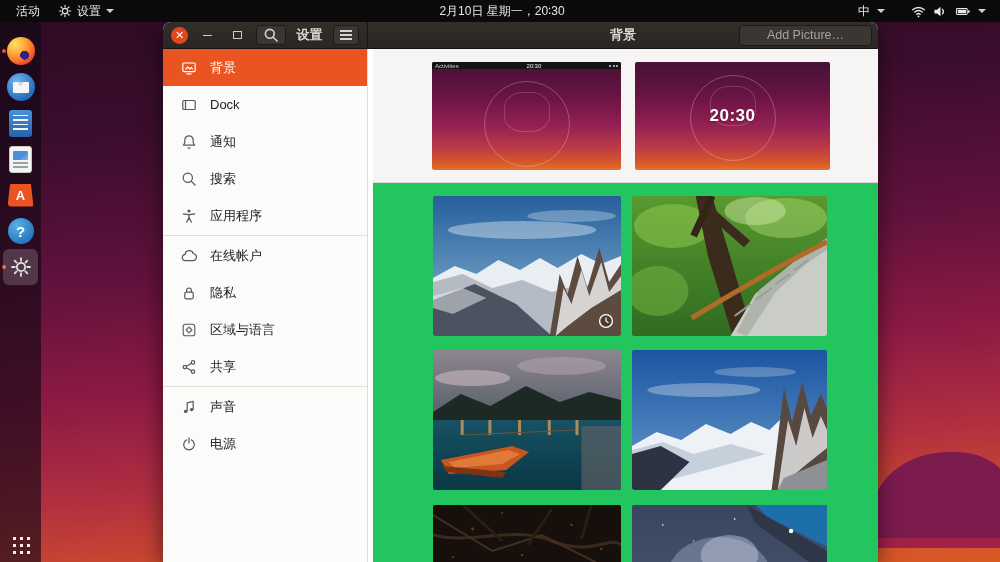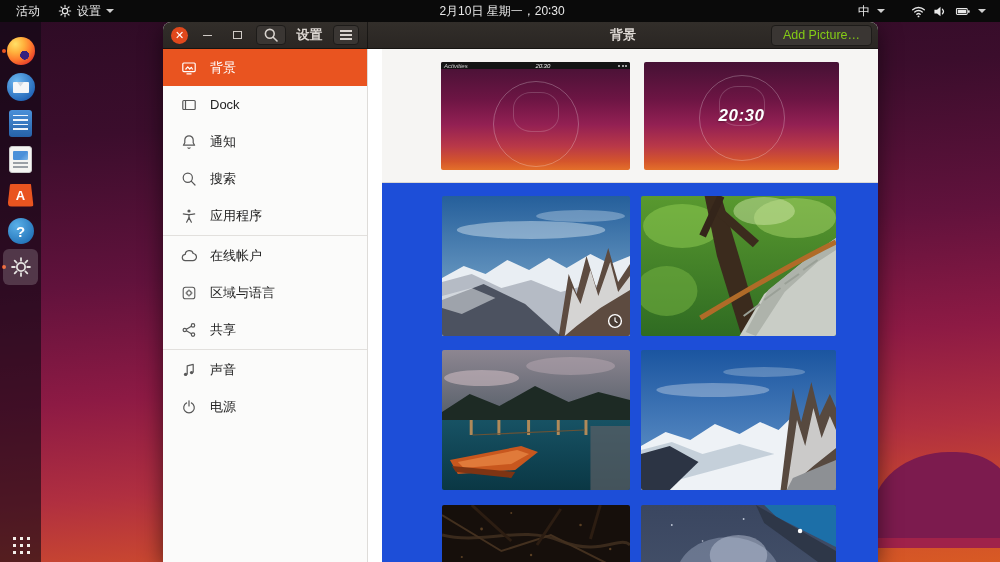--- a/index.html
+++ b/index.html
@@ -79,36 +79,36 @@
   .btn-max { width:22px; display:flex; justify-content:center; }
   .btn-max i { width:9px; height:8px; border:1.5px solid #cfcac5; display:block; }
   .btn-sq { height:20px; padding:0 6px; background:#3a3633; border:1px solid #1d1b19; border-radius:4px;
             display:flex; align-items:center; justify-content:center; color:#d8d3ce; }
   .hdr-title { color:#dcd7d2; font-weight:bold; font-size:13px; flex:1; text-align:center; }
   .hamb { display:flex; flex-direction:column; gap:2.5px; }
   .hamb i { display:block; width:12px; height:1.5px; background:#d8d3ce; }
   .hdr-right { flex:1; height:100%; display:flex; align-items:center; position:relative; }
   .page-title { position:absolute; left:0; right:0; text-align:center; color:#dcd7d2;
                 font-weight:bold; font-size:13px; }
-  .btn-add { margin-left:auto; margin-right:6px; height:21px; padding:0 11px; background:#3a3633;
-             border:1px solid #1d1b19; border-radius:4px; color:#84cc16; font-size:12.5px;
+  .btn-add { margin-left:auto; margin-right:6px; height:21px; padding:0 27px; background:#3a3633;
+             border:1px solid #1d1b19; border-radius:4px; color:#a3a3a3; font-size:12.5px;
              display:flex; align-items:center; position:relative; z-index:2; }
 
   
   #sidebar { position:absolute; left:0; top:27px; width:205px; height:513px; background:#fbfbfa;
              border-right:1px solid #dedcd9; overflow:hidden; }
   .side-item { height:37px; display:flex; align-items:center; gap:13px; padding-left:18px;
                font-size:13px; color:#232323; }
   .side-item .sicon { width:16px; height:16px; color:#585858; display:flex; }
   .side-item.selected { background:#e95420; color:#fff; }
   .side-item.selected .sicon { color:#fff; }
   .side-sep { height:1px; background:#e2e0dd; margin:1px 0; }
 
   
-  #main { position:absolute; left:219px; top:27px; width:510px; height:513px; background:#1d4ed8; overflow:hidden;font-style:italic; }
+  #main { position:absolute; left:210px; top:27px; width:510px; height:513px; background:#22c55e; overflow:hidden; }
   #hero { position:absolute; left:0; top:0; width:510px; height:134px; background:#f6f5f3;
           border-bottom:1px solid #dad8d5; }
   .preview { position:absolute; top:13px; height:108px; overflow:hidden; border-radius:2px;
              background:linear-gradient(180deg,#451134 0%,#6d1544 35%,#932053 58%,#b93848 78%,#d4552c 92%,#e4702a 100%); }
   .pv-desktop { left:59px; width:189px; }
   .pv-lock { left:262px; width:195px; }
   .minibar { height:7px; background:#141414; display:flex; align-items:center;
              justify-content:space-between; padding:0 3px; font-size:6px; color:#cfcfcf; }
   .minibar .mtime { color:#f0f0f0; }
   .minidots { display:flex; gap:1.5px; }
@@ -295,20 +295,29 @@
       <span>应用程序</span>
     </div>
     <div class="side-sep"></div>
     <div class="side-item">
       <span class="sicon">
           <svg viewBox="0 0 16 16" fill="none" stroke="currentColor" stroke-width="1.2" stroke-linejoin="round">
             <path d="M4.6 12.6a3.1 3.1 0 0 1-.4-6.2 4.1 4.1 0 0 1 8-.9 3 3 0 0 1-.6 7.1H4.6z"></path>
           </svg>
         </span>
       <span>在线帐户</span>
+    </div>
+    <div class="side-item">
+      <span class="sicon">
+          <svg viewBox="0 0 16 16" fill="none" stroke="currentColor" stroke-width="1.2">
+            <rect x="3.8" y="7.2" width="8.4" height="6.6" rx="1.2"></rect>
+            <path d="M5.6 7.2V5.4a2.4 2.4 0 0 1 4.8 0v1.8"></path>
+          </svg>
+        </span>
+      <span>隐私</span>
     </div>
     <div class="side-item">
       <span class="sicon">
           <svg viewBox="0 0 16 16" fill="none" stroke="currentColor" stroke-width="1.1">
             <rect x="2.2" y="2.2" width="11.6" height="11.6" rx="2.4"></rect>
             <circle cx="8" cy="8" r="2.2"></circle>
             <path d="M8 4.5v1.1M8 10.4v1.1M4.5 8h1.1M10.4 8h1.1"></path>
           </svg>
         </span>
       <span>区域与语言</span>

